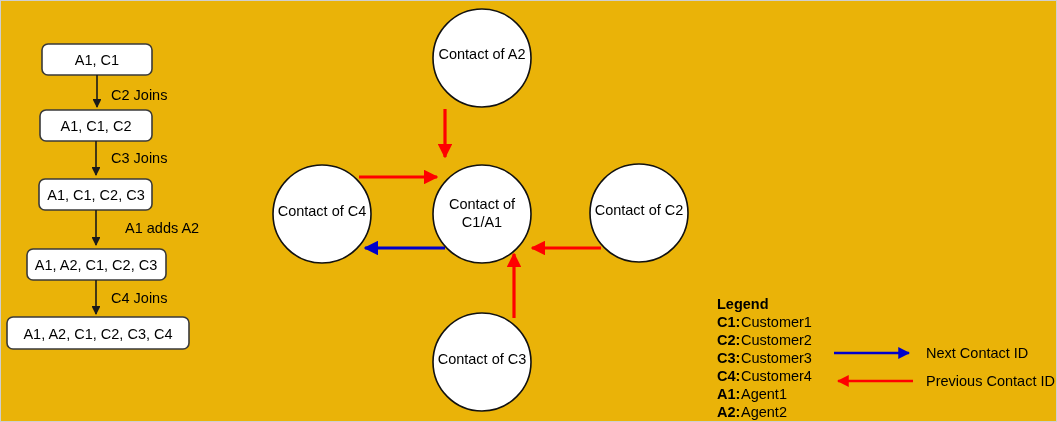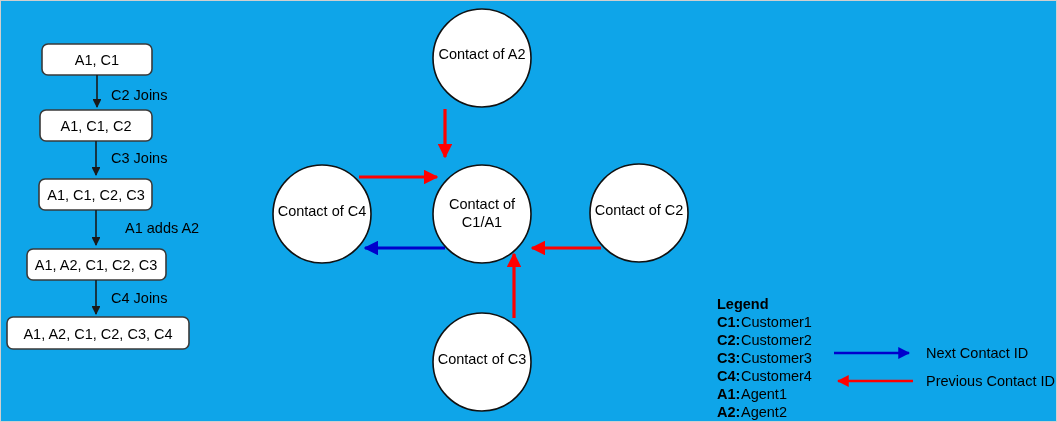--- a/index.html
+++ b/index.html
@@ -4,21 +4,21 @@
 <style>
   html, body {
     margin: 0;
     padding: 0;
     background: #ffffff;
   }
   #page {
     position: relative;
     width: 1057px;
     height: 422px;
-    background: #0ea5e9;
+    background: #eab308;
     border: 1px solid #cfcfcf;
     box-sizing: border-box;
     overflow: hidden;
     font-family: "Liberation Sans", sans-serif;
   }
   #diagram-svg {
     position: absolute;
     left: 0;
     top: 0;
     width: 1057px;

